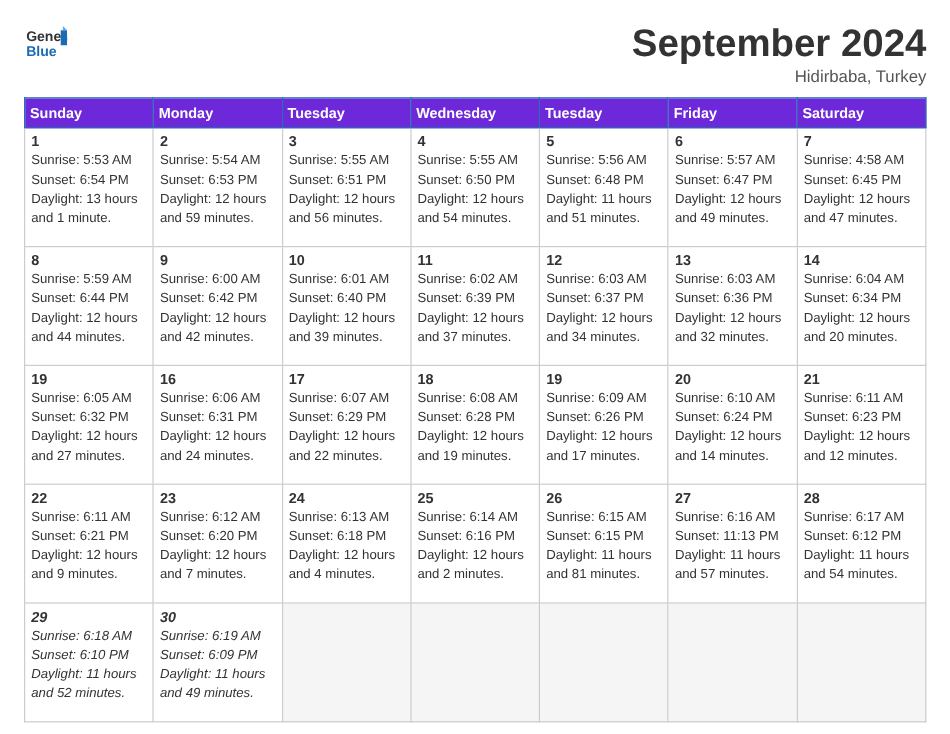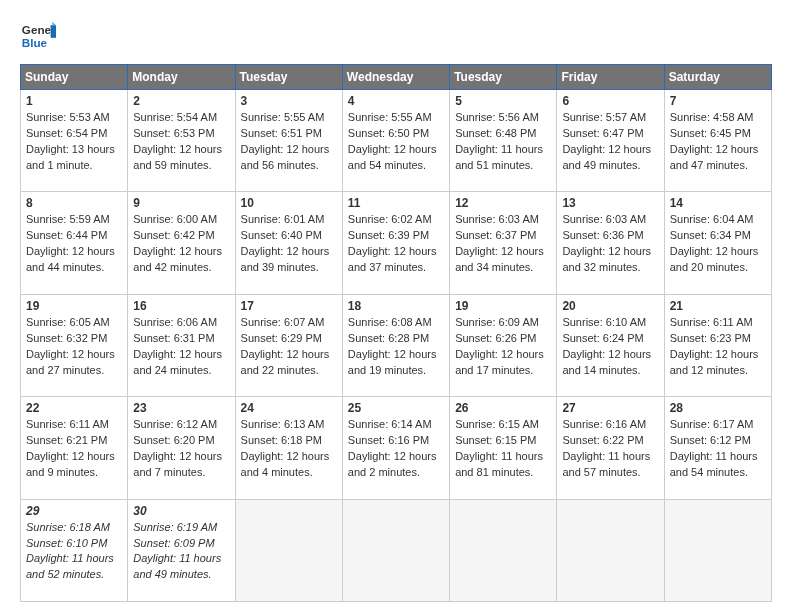--- a/index.html
+++ b/index.html
@@ -44,21 +44,21 @@
       font-size: 14px;
       color: #555;
     }
     .calendar {
       flex: 1;
       border-collapse: collapse;
       width: 100%;
       table-layout: fixed;
     }
     .calendar th {
-      background-color: #737373;
+      background-color: #6d28d9;
       color: white;
       padding: 5px 4px;
       font-size: 12px;
       font-weight: bold;
       border: 1px solid #2a6ab7;
       text-align: left;
     }
     .calendar td {
       border: 1px solid #ccc;
       vertical-align: top;
@@ -91,20 +91,24 @@
 
 <div class="page">
   <div class="header">
     <div class="logo">
       <svg class="logo-icon" viewBox="0 0 40 40">
         <text x="2" y="18" font-size="13" font-weight="bold" fill="#333" font-family="Arial">General</text>
         <text x="2" y="32" font-size="13" font-weight="bold" fill="#1a6bb5" font-family="Arial">Blue</text>
         <polygon points="34,8 40,8 40,22 34,22" fill="#1a6bb5"></polygon>
         <polygon points="36,4 40,8 36,8" fill="#5aacee"></polygon>
       </svg>
+    </div>
+    <div class="title-section">
+      <div class="month-title">September 2024</div>
+      <div class="location">Hidirbaba, Turkey</div>
     </div>
   </div>
 
   <table class="calendar">
     <thead>
       <tr>
         <th>Sunday</th>
         <th>Monday</th>
         <th>Tuesday</th>
         <th>Wednesday</th>
@@ -326,21 +330,21 @@
         <div class="day-info">
           <span>Sunrise: 6:15 AM</span><br>
           <span>Sunset: 6:15 PM</span><br>
           <span>Daylight: 11 hours and 81 minutes.</span>
         </div>
       </td>
           <td>
         <span class="day-number">27</span>
         <div class="day-info">
           <span>Sunrise: 6:16 AM</span><br>
-          <span>Sunset: 6:22 PM</span><br>
+          <span>Sunset: 11:13 PM</span><br>
           <span>Daylight: 11 hours and 57 minutes.</span>
         </div>
       </td>
           <td>
         <span class="day-number">28</span>
         <div class="day-info">
           <span>Sunrise: 6:17 AM</span><br>
           <span>Sunset: 6:12 PM</span><br>
           <span>Daylight: 11 hours and 54 minutes.</span>
         </div>

